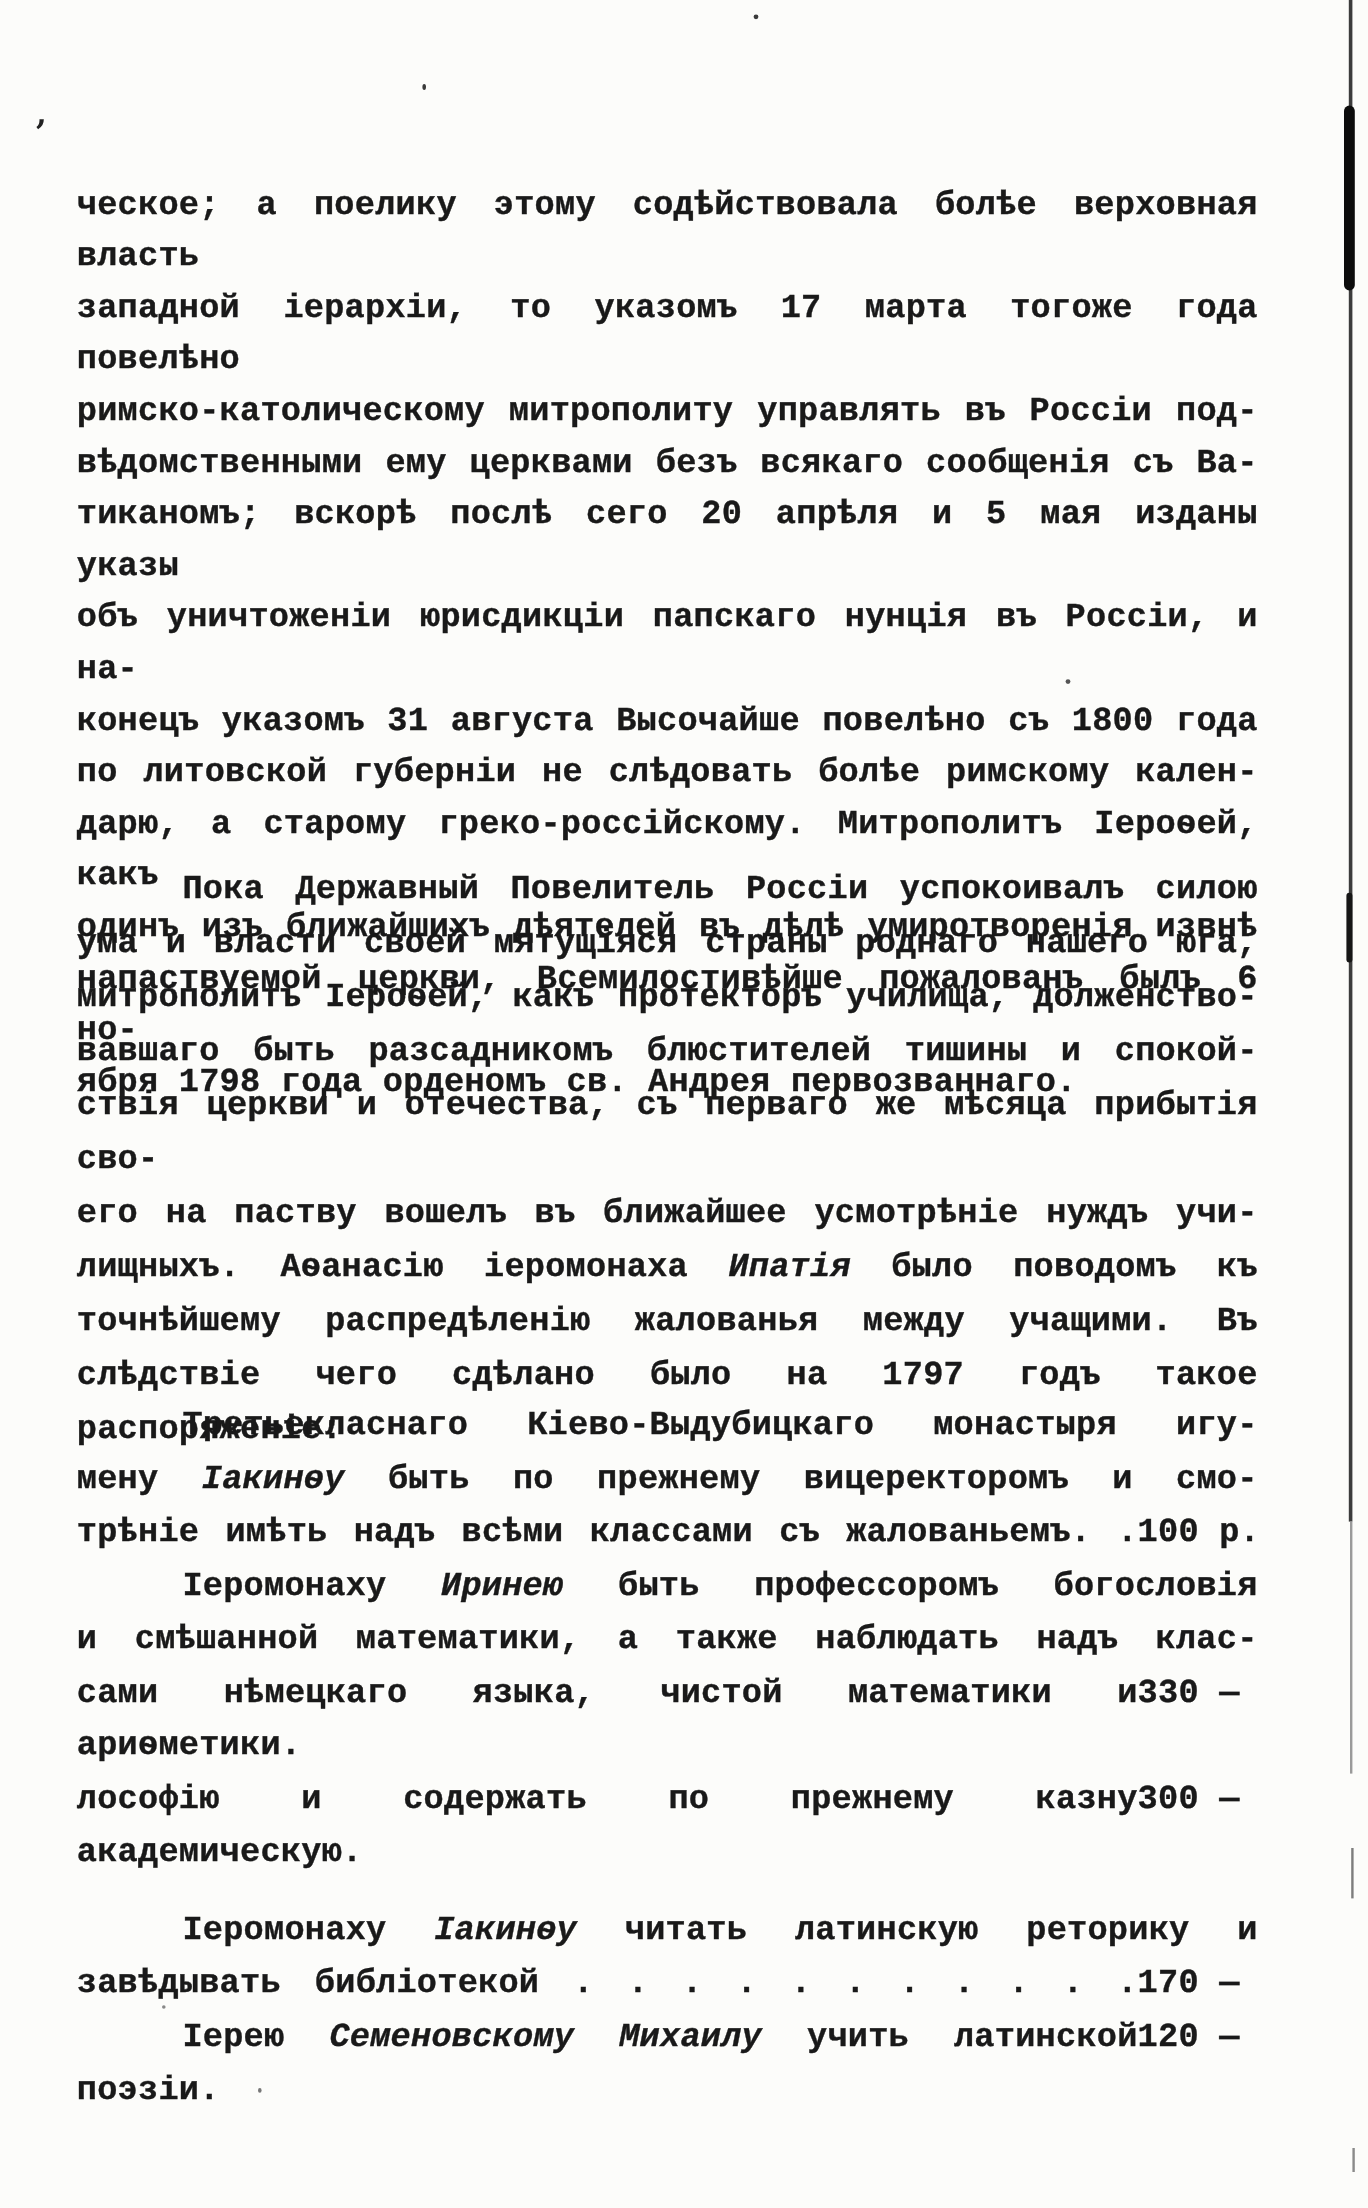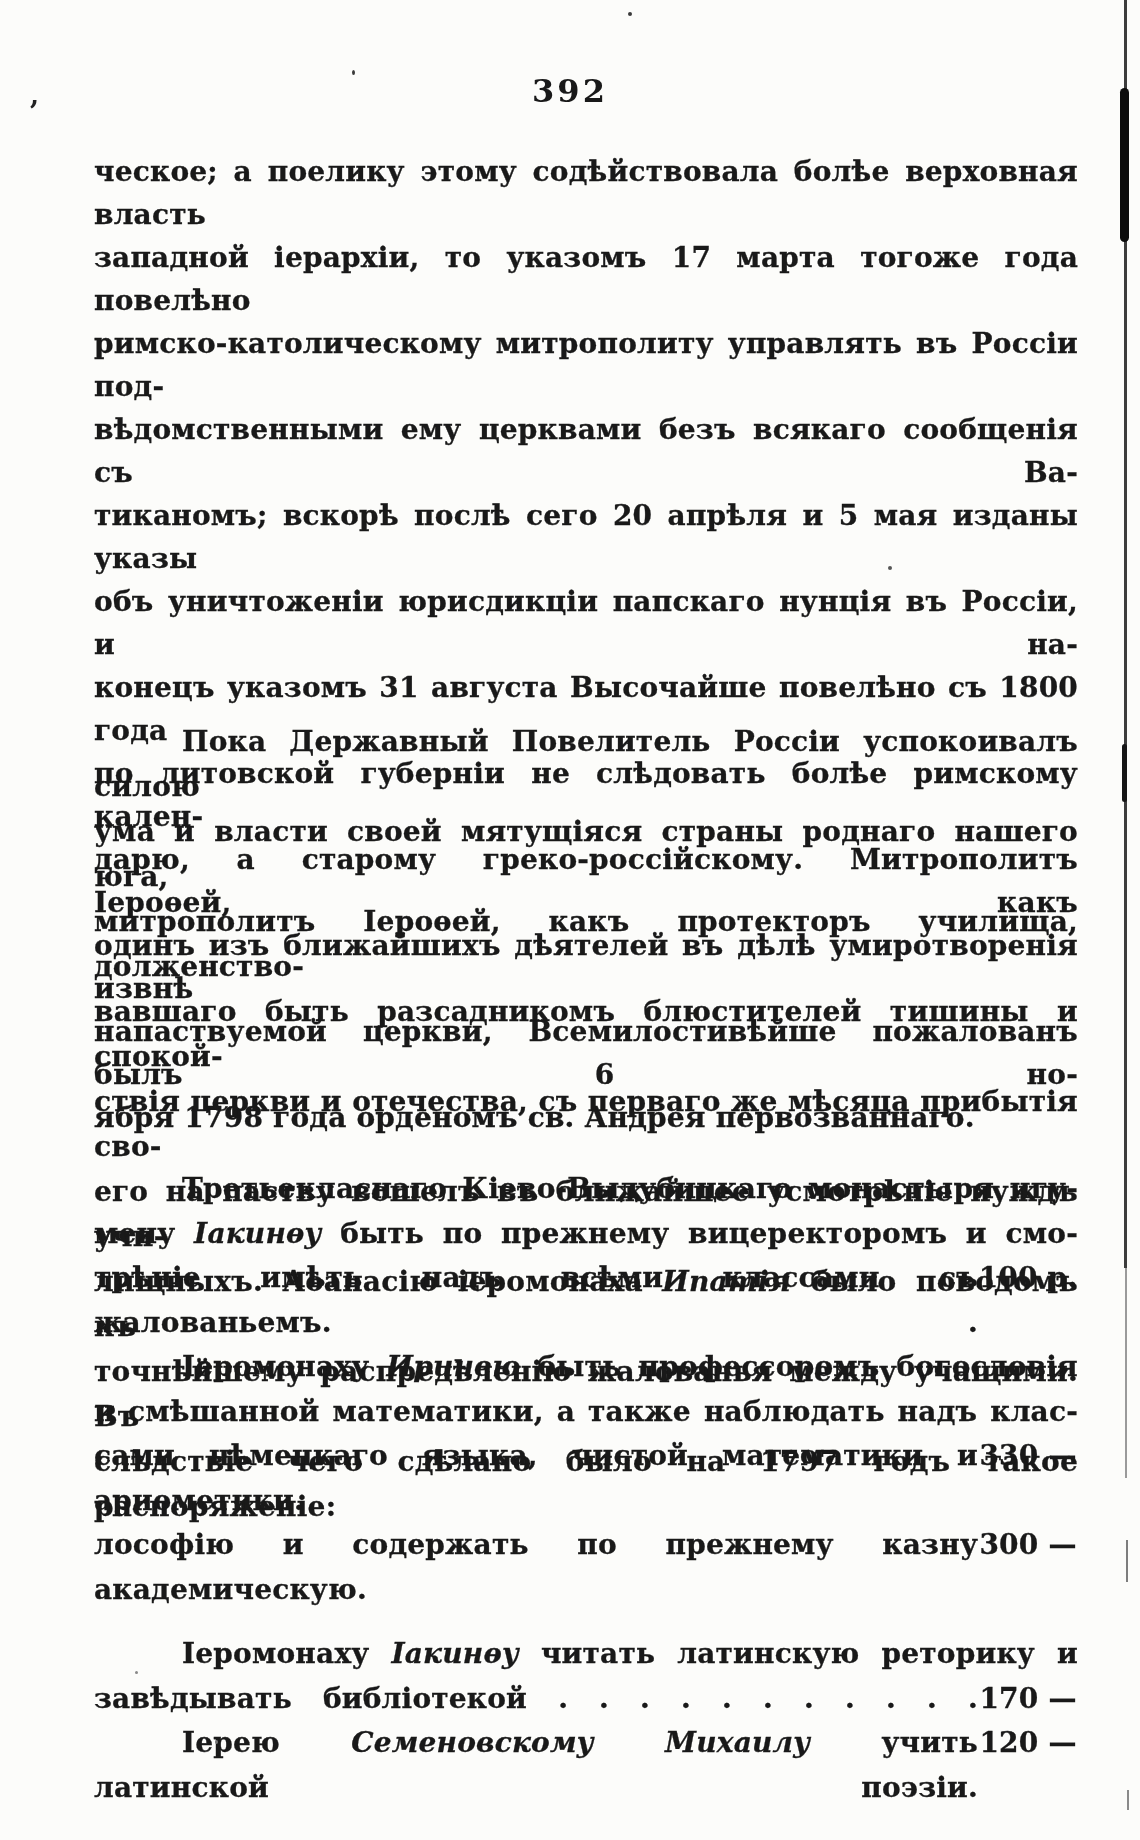--- a/index.html
+++ b/index.html
@@ -8,32 +8,32 @@
     background:#fcfcfa;
     font-family:"DejaVu Serif", serif;
     color:#191919;
   }
   .page{position:absolute;inset:0;}
   .pagenum{
     position:absolute;left:78px;top:72px;width:984px;
     text-align:center;font-size:32px;font-weight:700;letter-spacing:3px;
   }
   .block{
-    position:absolute;left:94px;width:984px;
-    font-size:28px;font-weight:700;letter-spacing:0.2px;
+    position:absolute;left:64px;width:984px;
+    font-size:28px;font-weight:700;letter-spacing:0.2px;font-family:Liberation Mono, monospace;
     -webkit-text-stroke:0.3px #191919;
   }
   #para1{top:150px;line-height:43px;}
   #para2{top:719px;line-height:45px;}
   #salary-list{top:1167px;line-height:44.5px;}
   .tline{text-align:justify;text-align-last:justify;}
   .tline.nojust{text-align-last:left;}
   .arow{display:flex;}
   .arow .lt{flex:1;}
-  .amt{width:100px;text-align:center;white-space:nowrap;}
+  .amt{width:100px;text-align:left;white-space:nowrap;}
   .it{font-style:italic;}
   
   .edge-line{position:absolute;left:1124px;top:0;width:3px;height:1268px;background:#3c3c3c;}
   .edge-blob1{position:absolute;left:1120px;top:88px;width:9px;height:154px;background:#0c0c0c;border-radius:5px;}
   .edge-blob2{position:absolute;left:1122px;top:744px;width:5px;height:58px;background:#161616;border-radius:3px;}
   .edge-fade{position:absolute;left:1125px;top:1268px;width:2px;height:210px;background:#9a9a9a;}
   .edge-mark1{position:absolute;left:1126px;top:1540px;width:2px;height:42px;background:#7d7d7d;}
   .edge-mark2{position:absolute;left:1127px;top:1790px;width:2px;height:20px;background:#8a8a8a;}
   .speck{position:absolute;background:#3a3a3a;border-radius:50%;}
   .sp-comma{position:absolute;left:30px;top:80px;font-size:26px;font-weight:700;color:#222;}
@@ -41,21 +41,20 @@
   .sp2{left:628px;top:12px;width:4px;height:4px;}
   .sp3{left:888px;top:566px;width:4px;height:4px;background:#555;}
   .sp4{left:135px;top:1671px;width:3px;height:3px;background:#888;}
   .sp5{left:215px;top:1740px;width:3px;height:4px;background:#777;}
 </style>
 </head>
 <body>
 
 <div class="page">
 
-  <div class="pagenum">392</div>
 
   <div class="block" id="para1">
       <div class="tline"><span>ческое; а поелику этому содѣйствовала болѣе верховная власть</span></div>
       <div class="tline"><span>западной іерархіи, то указомъ 17 марта тогоже года повелѣно</span></div>
       <div class="tline"><span>римско-католическому митрополиту управлять въ Россіи под-</span></div>
       <div class="tline"><span>вѣдомственными ему церквами безъ всякаго сообщенія съ Ва-</span></div>
       <div class="tline"><span>тиканомъ; вскорѣ послѣ сего 20 апрѣля и 5 мая изданы указы</span></div>
       <div class="tline"><span>объ уничтоженіи юрисдикціи папскаго нунція въ Россіи, и на-</span></div>
       <div class="tline"><span>конецъ указомъ 31 августа Высочайше повелѣно съ 1800 года</span></div>
       <div class="tline"><span>по литовской губерніи не слѣдовать болѣе римскому кален-</span></div>

